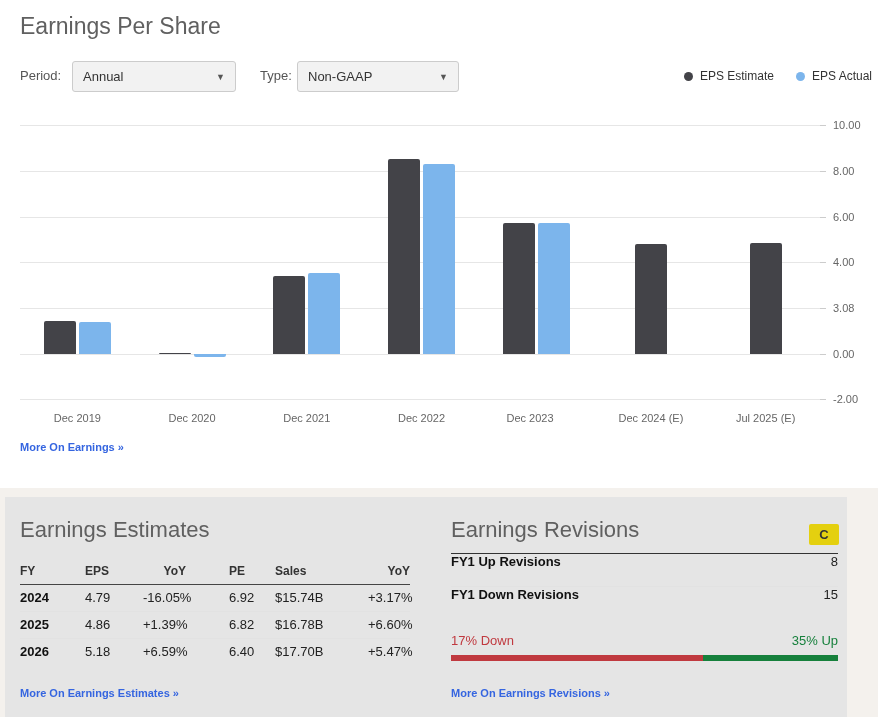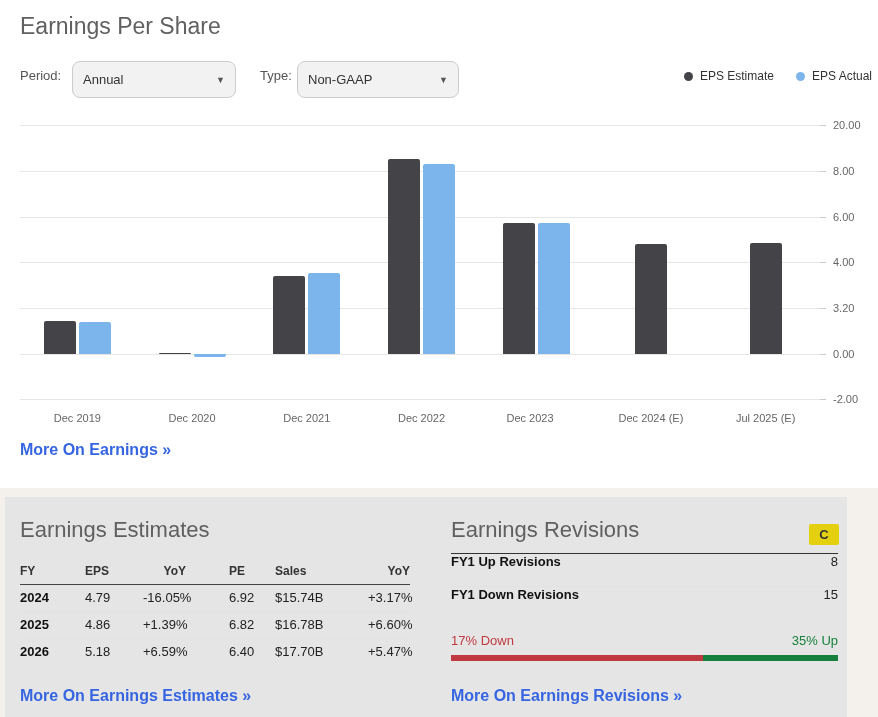--- a/index.html
+++ b/index.html
@@ -4,21 +4,21 @@
 <style>
   * { margin:0; padding:0; box-sizing:border-box; }
   body { font-family:"Liberation Sans", sans-serif; background:#fff; }
   .screen { position:relative; width:878px; height:717px; overflow:hidden; background:#fff; }
 
   
   .page-title { position:absolute; left:20px; top:13px; font-size:23px; font-weight:400; color:#606060; }
   .ctl-label { position:absolute; top:68px; font-size:13px; color:#555; }
   .lbl-period { left:20px; }
   .lbl-type { left:260px; }
-  .select { position:absolute; top:61px; height:37px; background:#f2f2f2; border:1px solid #ccc; border-radius:8px;
+  .select { position:absolute; top:61px; height:31px; background:#f2f2f2; border:1px solid #ccc; border-radius:3px;
             display:flex; align-items:center; justify-content:space-between; padding:0 10px; cursor:pointer; }
   .sel-period { left:72px; width:164px; }
   .sel-type { left:297px; width:162px; }
   .select .val { font-size:13px; color:#333; }
   .select .caret { font-size:9px; color:#555; }
 
   .legend { position:absolute; top:69px; right:6px; display:flex; gap:22px; align-items:center; }
   .legend-item { display:flex; align-items:center; gap:7px; }
   .legend-dot { width:9px; height:9px; border-radius:50%; }
   .legend-label { font-size:12px; color:#333; }
@@ -26,21 +26,21 @@
   
   .chart { position:absolute; left:0; top:110px; width:878px; height:320px; }
   .gridline { position:absolute; left:20px; width:800px; height:1px; background:#e6e6e6; }
   .ytick { position:absolute; left:820px; width:6px; height:1px; background:#ccc; }
   .ylab { position:absolute; left:833px; width:44px; font-size:11px; color:#666; line-height:12px; }
   .xlab { position:absolute; width:100px; text-align:center; font-size:11px; color:#666; top:302px; }
   .bar { position:absolute; }
   .bar.pos { border-radius:2px 2px 0 0; }
   .bar.neg { border-radius:0 0 2px 2px; }
 
-  .more-link { position:absolute; font-size:16px; font-weight:bold; color:#3565e0; text-decoration:none; cursor:pointer; }
+  .more-link { position:absolute; font-size:11px; font-weight:bold; color:#3565e0; text-decoration:none; cursor:pointer; }
   .link-earnings { left:20px; top:441px; }
 
   
   .band { position:absolute; left:0; top:488px; width:878px; height:229px; background:#f4f1ed; }
   .card { position:absolute; top:497px; background:#e5e5e5; height:246px; }
   .card-left { left:5px; width:427px; }
   .card-right { left:428px; width:419px; }
   .card-title { position:absolute; font-size:22px; font-weight:400; color:#606060; top:20px; }
   .card-left .card-title { left:15px; }
   .card-right .card-title { left:23px; }
@@ -101,33 +101,33 @@
     </div>
     <div class="legend-item">
       <span class="legend-dot" style="background: rgb(124, 181, 236);"></span>
       <span class="legend-label">EPS Actual</span>
     </div>
   </div>
 
   <div class="chart" id="chart">
       <div class="gridline" style="top: 15.17px;"></div>
       <div class="ytick" style="top: 15.17px;"></div>
-      <div class="ylab" style="top: 9.17px;">20.00</div>
+      <div class="ylab" style="top: 9.17px;">10.00</div>
       <div class="gridline" style="top: 60.876px;"></div>
       <div class="ytick" style="top: 60.876px;"></div>
       <div class="ylab" style="top: 54.876px;">8.00</div>
       <div class="gridline" style="top: 106.582px;"></div>
       <div class="ytick" style="top: 106.582px;"></div>
       <div class="ylab" style="top: 100.582px;">6.00</div>
       <div class="gridline" style="top: 152.288px;"></div>
       <div class="ytick" style="top: 152.288px;"></div>
       <div class="ylab" style="top: 146.288px;">4.00</div>
       <div class="gridline" style="top: 197.994px;"></div>
       <div class="ytick" style="top: 197.994px;"></div>
-      <div class="ylab" style="top: 191.994px;">3.20</div>
+      <div class="ylab" style="top: 191.994px;">3.08</div>
       <div class="gridline" style="top: 243.7px;"></div>
       <div class="ytick" style="top: 243.7px;"></div>
       <div class="ylab" style="top: 237.7px;">0.00</div>
       <div class="gridline" style="top: 289.406px;"></div>
       <div class="ytick" style="top: 289.406px;"></div>
       <div class="ylab" style="top: 283.406px;">-2.00</div>
       <div class="xlab" style="left: 27.3571px;">Dec 2019</div>
       <div class="bar pos" style="left: 43.8571px; top: 210.792px; width: 32px; height: 32.9083px; background: rgb(67, 67, 72);"></div>
       <div class="bar pos" style="left: 78.8571px; top: 211.706px; width: 32px; height: 31.9942px; background: rgb(124, 181, 236);"></div>
       <div class="xlab" style="left: 142.071px;">Dec 2020</div>

